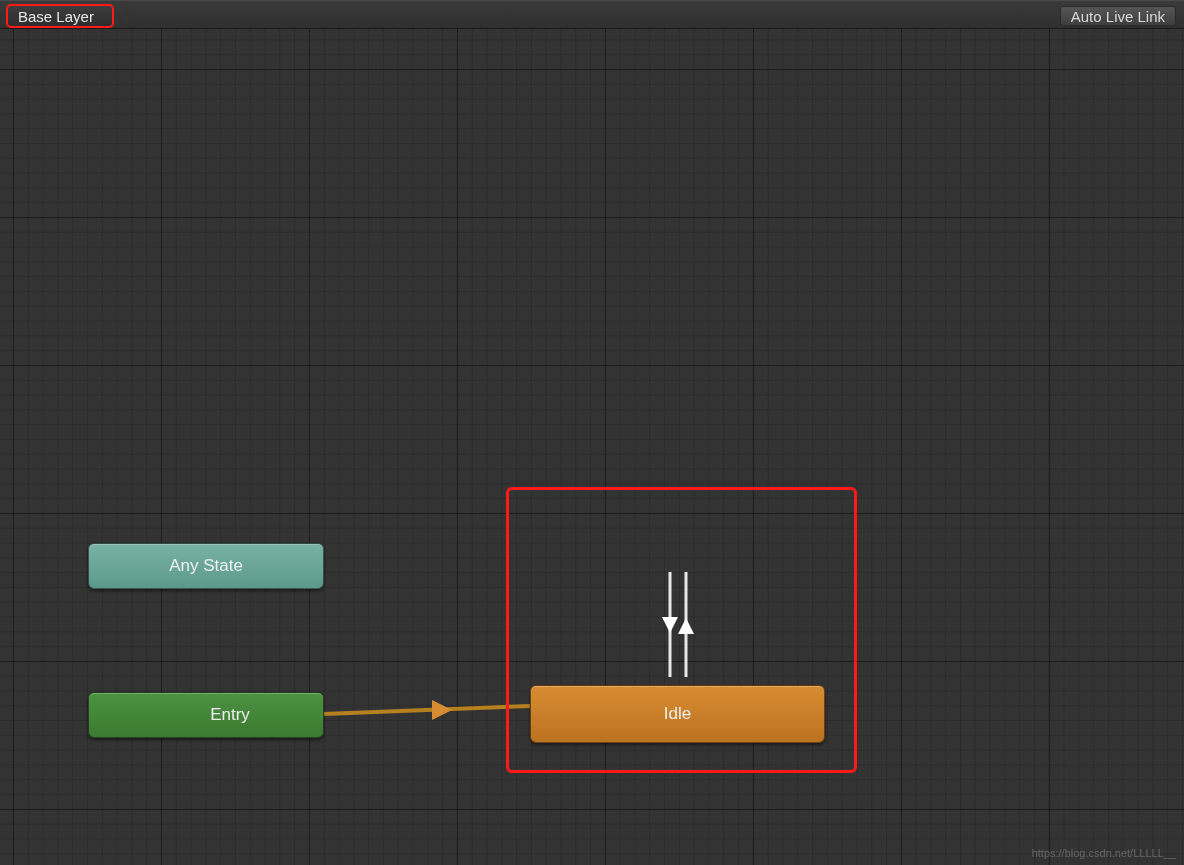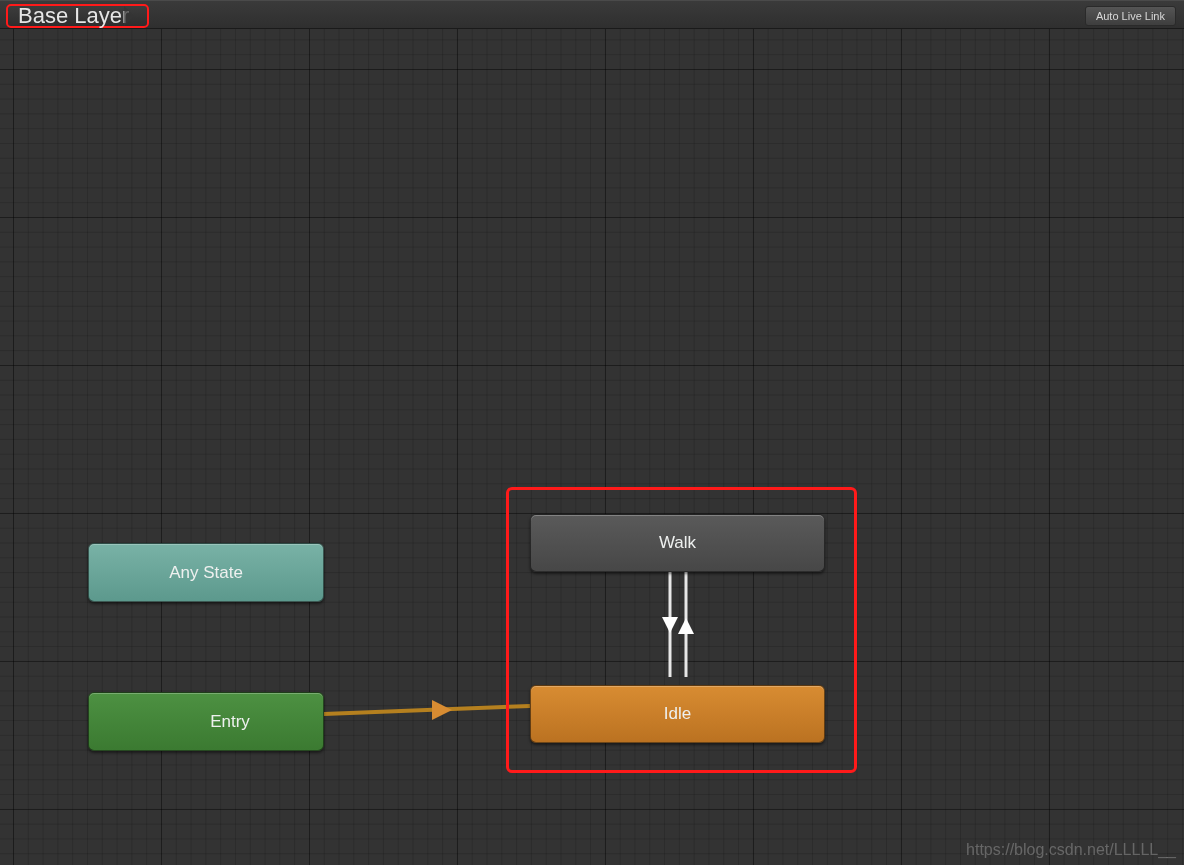--- a/index.html
+++ b/index.html
@@ -11,57 +11,57 @@
     position: absolute; left: 0; right: 0; top: 0; height: 29px;
     background: linear-gradient(to bottom, #3a3a3a 0%, #2f2f2f 100%);
     border-top: 1px solid #4a4a4a;
     border-bottom: 1px solid #1a1a1a;
   }
   .breadcrumb {
     position: absolute; left: 6px; top: 3px; height: 24px;
     display: inline-flex; align-items: center;
     padding: 0 18px 0 10px;
     background: linear-gradient(to bottom, #3c3c3c, #2d2d2d);
-    color: #e6e6e6; font-size: 22px;
+    color: #e6e6e6; font-size: 15px;
     border: 2px solid #ff1a1a; border-radius: 5px;
   }
   .breadcrumb-arrow {
     position: absolute; left: 124px; top: 5px;
     width: 0; height: 0;
     border-top: 10px solid transparent;
     border-bottom: 10px solid transparent;
     border-left: 10px solid #343434;
     opacity: .7;
   }
   .auto-live {
     position: absolute; right: 8px; top: 5px; height: 20px;
     padding: 0 10px;
     background: linear-gradient(to bottom, #555, #3e3e3e);
     border: 1px solid #2a2a2a; border-radius: 3px;
-    color: #d8d8d8; font-size: 11px; line-height: 19px;
+    color: #d8d8d8; font-size: 15px; line-height: 19px;
     cursor: pointer;
   }
 
   
   .canvas {
     position: absolute; left: 0; right: 0; top: 29px; bottom: 0;
     background-color: #333333;
     background-image:
       linear-gradient(to right, rgba(0,0,0,0.35) 1px, transparent 1px),
       linear-gradient(to bottom, rgba(0,0,0,0.35) 1px, transparent 1px),
       linear-gradient(to right, rgba(0,0,0,0.15) 1px, transparent 1px),
       linear-gradient(to bottom, rgba(0,0,0,0.15) 1px, transparent 1px);
     background-size: 148px 148px, 148px 148px, 14.8px 14.8px, 14.8px 14.8px;
     background-position: 13px 40px, 13px 40px, 13px 40px, 13px 40px;
   }
 
   
   .node {
     position: absolute;
-    width: 236px; height: 59px;
+    width: 236px; height: 46px;
     border-radius: 6px;
     display: flex; align-items: center; justify-content: center;
     font-size: 17px; color: #eef0ef;
     border: 1px solid rgba(0,0,0,0.5);
     box-shadow: inset 0 1px 0 rgba(255,255,255,0.25), 0 2px 3px rgba(0,0,0,0.5);
     cursor: pointer; user-select: none;
   }
   .node.anystate { background: linear-gradient(to bottom, #79b2a6, #5c998d); }
   .node.entry    { background: linear-gradient(to bottom, #4d9142, #3b7a31); padding-left: 48px; }
   .node.idle     { background: linear-gradient(to bottom, #d88c32, #bb7221); }
@@ -83,21 +83,21 @@
     border: 3px solid #ff1a1a; border-radius: 6px;
     pointer-events: none;
   }
 
   
   .edges { position: absolute; left: 0; right: 0; top: 0; bottom: 0; pointer-events: none; }
 
   
   .watermark {
     position: absolute; right: 8px; bottom: 6px;
-    font-size: 16px; color: rgba(200,200,200,0.35);
+    font-size: 11px; color: rgba(200,200,200,0.35);
   }
 </style>
 </head>
 <body>
 
 <div class="workspace">
 
   <div class="topbar">
     <div class="breadcrumb">Base Layer</div>
     <div class="breadcrumb-arrow"></div>
@@ -122,23 +122,20 @@
         <polygon points="678,605 694,605 686,589" fill="#ffffff"></polygon>
       </g>
     </svg>
 
     <div class="node anystate n-anystate">
       <span>Any State</span>
     </div>
     <div class="node entry n-entry">
       <span>Entry</span>
     </div>
-    <div class="node walk n-walk">
-      <span>Walk</span>
-    </div>
     <div class="node idle n-idle">
       <span>Idle</span>
     </div>
 
     <div class="highlight-box"></div>
 
     <div class="watermark">https://blog.csdn.net/LLLLL__</div>
   </div>
 
 </div>

